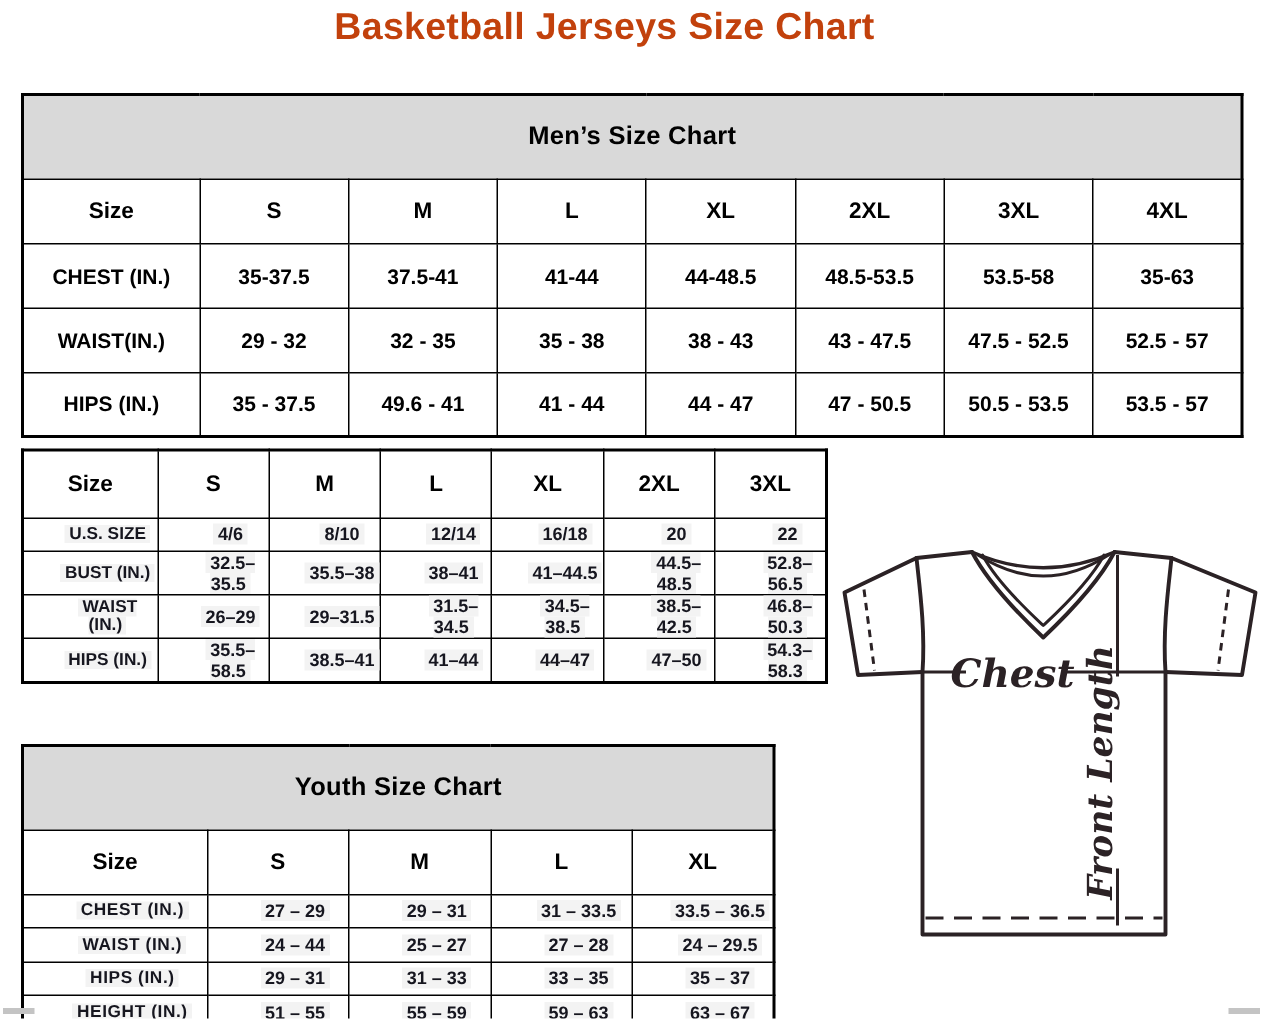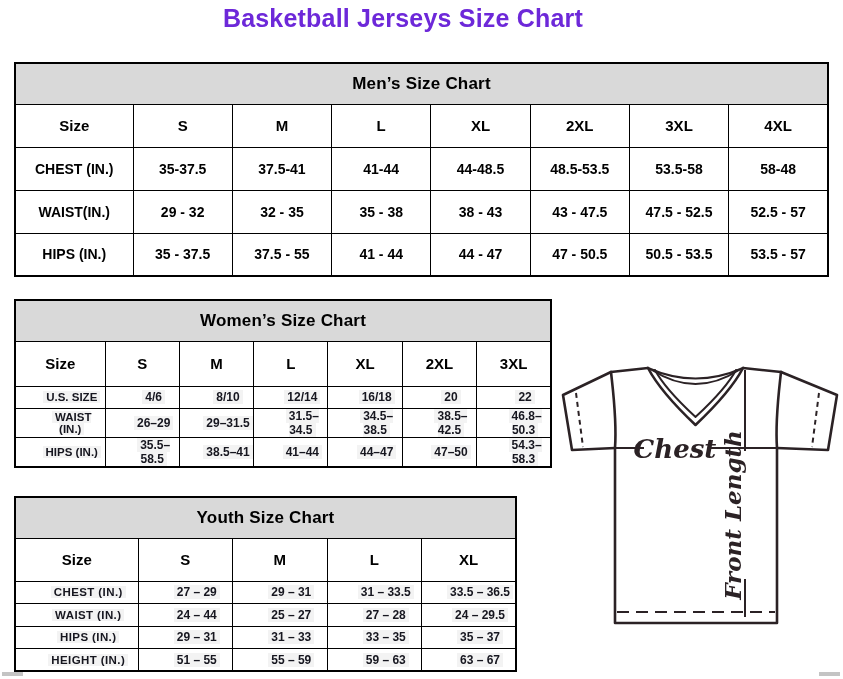--- a/index.html
+++ b/index.html
@@ -1,26 +1,26 @@
 <!DOCTYPE html>
 <html><head>
 <meta charset="utf-8">
 <style>
   * { margin:0; padding:0; box-sizing:border-box; }
   html,body { width:843px; height:679px; }
   body { background:#ffffff; font-family:"Liberation Sans", sans-serif; position:relative; overflow:hidden; }
   .page { position:absolute; left:0; top:0; width:843px; height:679px; background:#fff; }
 
   .page-title { position:absolute; left:0; top:4px; width:806px; text-align:center;
-    font-size:25px; font-weight:bold; color:#6d28d9; letter-spacing:.2px; }
+    font-size:25px; font-weight:bold; color:#c2410c; letter-spacing:.2px; }
 
   .tblwrap { position:absolute; }
   table { border-collapse:collapse; table-layout:fixed; background:#fff; border:2px solid #000; }
   th, td { border:1px solid #000; text-align:center; vertical-align:middle; color:#000; padding:0; }
-  .tbl-title { background:#d9d9d9; font-size:17px; font-weight:bold; height:41px; letter-spacing:.2px; }
+  .tbl-title { background:#d9d9d9; font-size:17px; font-weight:bold; height:56px; letter-spacing:.2px; }
 
   
   .mens { left:14px; top:62px; }
   .mens table { width:815px; }
   .mens .colhead th { height:43px; font-size:15px; font-weight:bold; }
   .mens td { height:43px; font-size:14px; font-weight:bold; }
   .mens td.rowlabel { font-size:14px; }
 
   
   .sm .colhead th { font-size:15px; font-weight:bold; }
@@ -83,36 +83,36 @@
       </thead>
       <tbody>
         <tr>
           <td class="rowlabel">CHEST (IN.)</td>
           <td>35-37.5</td>
           <td>37.5-41</td>
           <td>41-44</td>
           <td>44-48.5</td>
           <td>48.5-53.5</td>
           <td>53.5-58</td>
-          <td>58-48</td>
+          <td>35-63</td>
         </tr>
         <tr>
           <td class="rowlabel">WAIST(IN.)</td>
           <td>29 - 32</td>
           <td>32 - 35</td>
           <td>35 - 38</td>
           <td>38 - 43</td>
           <td>43 - 47.5</td>
           <td>47.5 - 52.5</td>
           <td>52.5 - 57</td>
         </tr>
         <tr>
           <td class="rowlabel">HIPS (IN.)</td>
           <td>35 - 37.5</td>
-          <td>37.5 - 55</td>
+          <td>49.6 - 41</td>
           <td>41 - 44</td>
           <td>44 - 47</td>
           <td>47 - 50.5</td>
           <td>50.5 - 53.5</td>
           <td>53.5 - 57</td>
         </tr>
       </tbody>
     </table>
   </div>
 
@@ -121,42 +121,48 @@
       <colgroup>
           <col style="width:90px">
           <col>
           <col>
           <col>
           <col>
           <col>
           <col>
         </colgroup>
       <thead>
-        <tr>
-          <th class="tbl-title" colspan="7">Women’s Size Chart</th>
-        </tr>
         <tr class="colhead">
           <th>Size</th>
           <th>S</th>
           <th>M</th>
           <th>L</th>
           <th>XL</th>
           <th>2XL</th>
           <th>3XL</th>
         </tr>
       </thead>
       <tbody>
         <tr>
           <td class="rowlabel"><span>U.S. SIZE</span></td>
           <td><span>4/6</span></td>
           <td><span>8/10</span></td>
           <td><span>12/14</span></td>
           <td><span>16/18</span></td>
           <td><span>20</span></td>
           <td><span>22</span></td>
+        </tr>
+        <tr>
+          <td class="rowlabel"><span>BUST (IN.)</span></td>
+          <td><span>32.5–35.5</span></td>
+          <td><span>35.5–38</span></td>
+          <td><span>38–41</span></td>
+          <td><span>41–44.5</span></td>
+          <td><span>44.5–48.5</span></td>
+          <td><span>52.8–56.5</span></td>
         </tr>
         <tr>
           <td class="rowlabel"><span>WAIST (IN.)</span></td>
           <td><span>26–29</span></td>
           <td><span>29–31.5</span></td>
           <td><span>31.5–34.5</span></td>
           <td><span>34.5–38.5</span></td>
           <td><span>38.5–42.5</span></td>
           <td><span>46.8–50.3</span></td>
         </tr>

